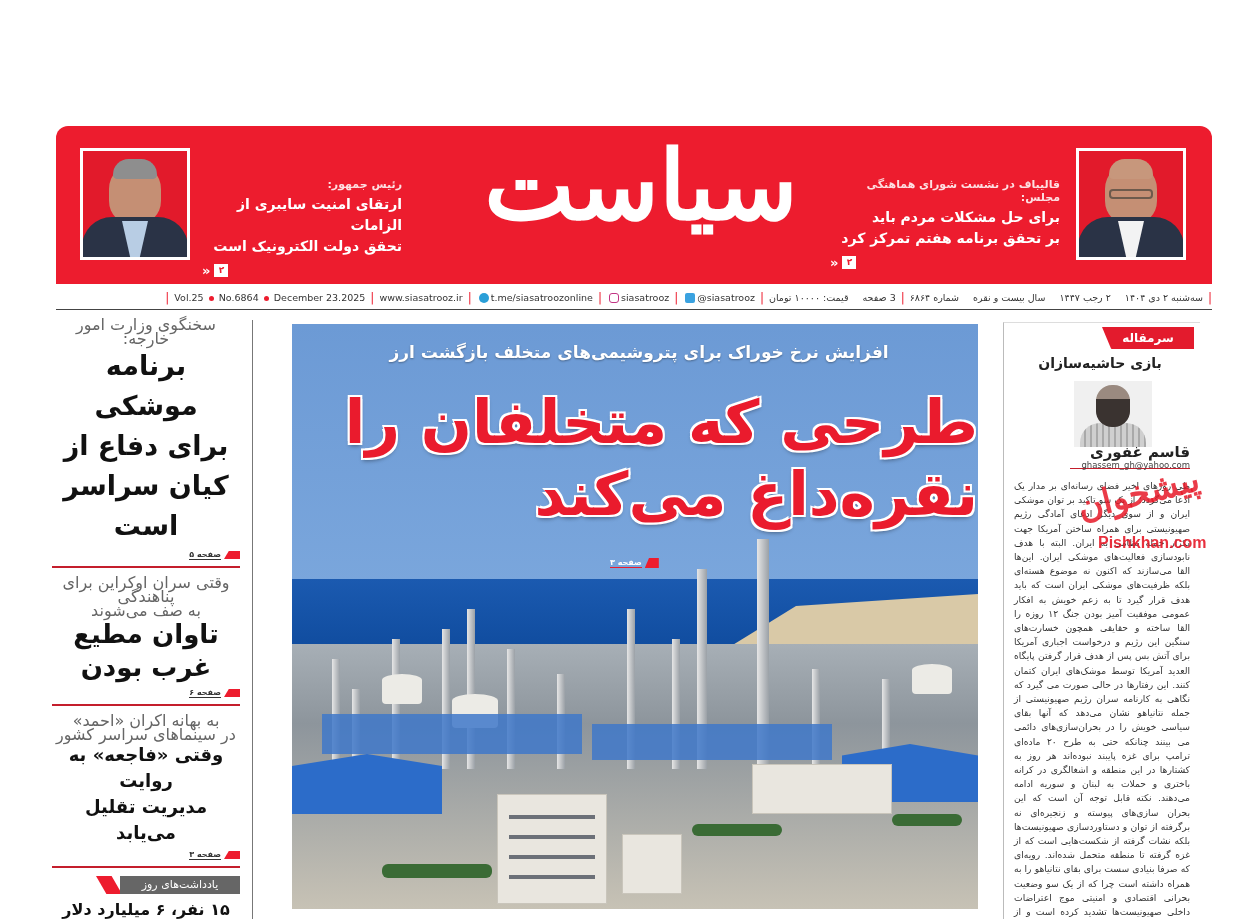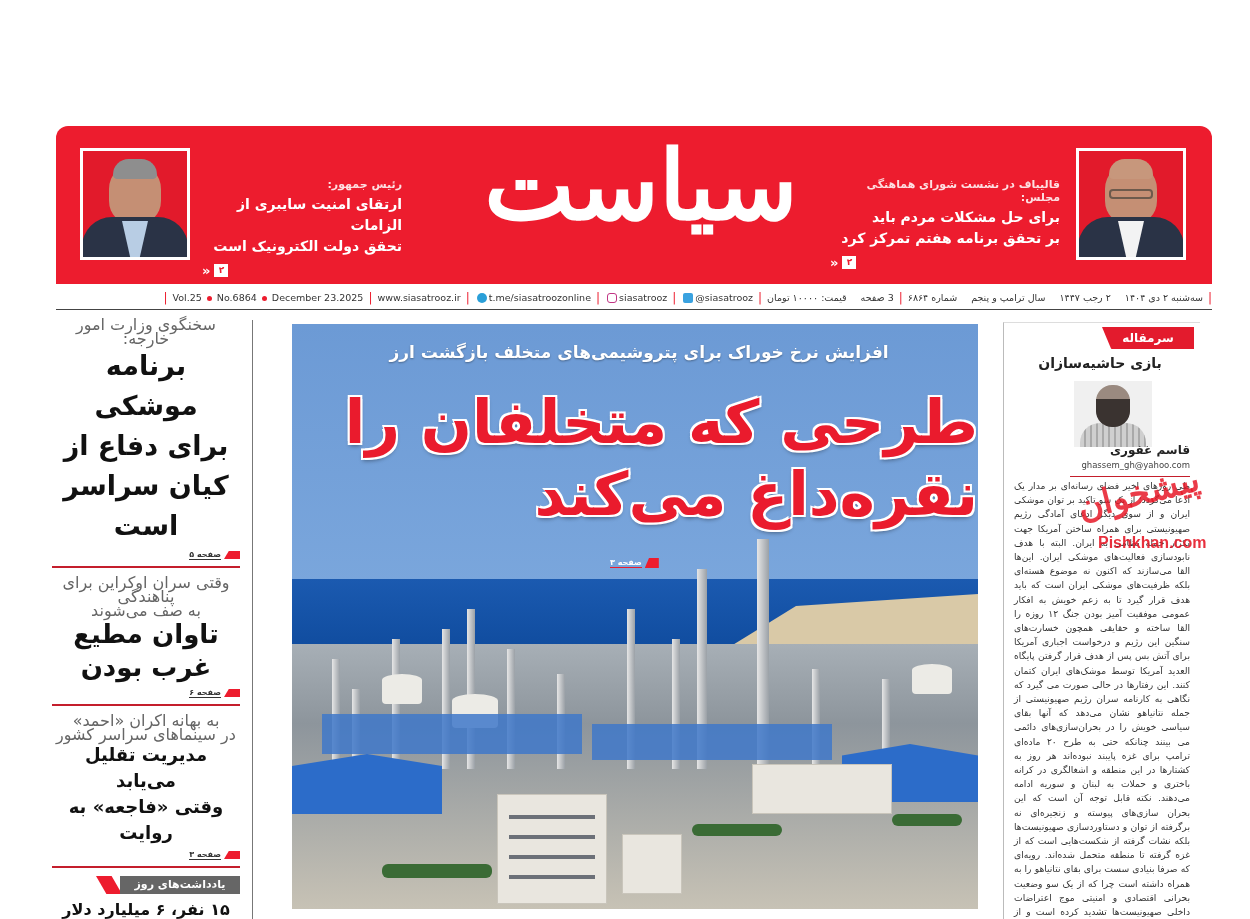--- a/index.html
+++ b/index.html
@@ -58,21 +58,21 @@
   .story .title { font-weight: bold; color: #111; }
   .story .title.xl { font-size: 27px; line-height: 40px; letter-spacing: -1px; }
   .story .title.lg { font-size: 26px; line-height: 33px; }
   .story .title.md { font-size: 18px; line-height: 26px; }
   .story .title.sm { font-size: 16px; line-height: 24px; }
   .page-ref { display: flex; align-items: center; justify-content: flex-start; gap: 3px; margin-top: 4px; direction: rtl; }
   .page-ref .lbl { font-size: 8px; font-weight: bold; color: #333; border-bottom: 1px solid #333; }
   .page-ref .mark { width: 16px; height: 8px; background: #ed1c2e; clip-path: polygon(30% 0, 100% 0, 100% 100%, 0 100%); }
 
   .notes-band { position: relative; height: 18px; margin-bottom: 4px; }
-  .notes-band .label { position: absolute; right: 0; top: 0; width: 120px; height: 18px; background: #666; color: #fff; font-size: 11px; font-weight: bold; line-height: 18px; text-align: center; }
+  .notes-band .label { position: absolute; right: 0; top: 0; width: 120px; height: 18px; background: #666; color: #fff; font-size: 11px; font-weight: normal; line-height: 18px; text-align: center; }
   .notes-band .red { position: absolute; right: 118px; top: 0; width: 26px; height: 18px; background: #ed1c2e; clip-path: polygon(0 0, 60% 0, 100% 100%, 40% 100%); }
 
   .lead { position: absolute; left: 292px; top: 324px; width: 686px; height: 585px; overflow: hidden; background: linear-gradient(#6a9bd6 0%, #76a4db 40%, #5b8fd0 48%); }
   .lead-sky { position: absolute; left: 0; top: 0; width: 100%; height: 260px; background: linear-gradient(180deg, #6c9ad5 0%, #7aa6dc 100%); }
   .sea { position: absolute; left: 0; top: 255px; width: 100%; height: 80px; background: linear-gradient(180deg, #1b5ab0 0%, #0e4a9c 100%); }
   .shore { position: absolute; right: 0; top: 270px; width: 260px; height: 60px; background: #d9c9a7; clip-path: polygon(30% 20%, 100% 0, 100% 100%, 0 100%); }
   .plant { position: absolute; left: 0; top: 320px; width: 100%; height: 265px; background: linear-gradient(180deg, #a7afb6 0%, #8d959c 30%, #c7c2b5 100%); }
   .tower { position: absolute; bottom: 140px; width: 8px; background: linear-gradient(90deg, #e6e6e6, #9aa0a6); }
   .tank { position: absolute; border-radius: 50% 50% 4px 4px / 20% 20% 4px 4px; background: #ecebe6; }
   .shed { position: absolute; background: #2c6cc9; clip-path: polygon(0 20%, 50% 0, 100% 20%, 100% 100%, 0 100%); }
@@ -87,21 +87,21 @@
   .lead-page .lbl { font-size: 8px; font-weight: bold; color: #fff; border-bottom: 1px solid #ed1c2e; }
   .lead-page .mark { width: 14px; height: 10px; background: #ed1c2e; clip-path: polygon(30% 0, 100% 0, 100% 100%, 0 100%); }
 
   .editorial { position: absolute; left: 1003px; top: 322px; width: 197px; height: 597px; border-left: 1px solid #bbb; border-top: 1px solid #ddd; direction: rtl; }
   .ed-tag { position: absolute; right: 6px; top: 4px; width: 92px; height: 22px; background: #e31b2d; color: #fff; font-size: 12px; font-weight: bold; text-align: center; line-height: 22px; border-radius: 0 0 0 10px; clip-path: polygon(0 0, 100% 0, 100% 100%, 10% 100%); }
   .ed-title { position: absolute; right: 10px; top: 32px; width: 180px; text-align: center; font-size: 14px; font-weight: bold; color: #222; }
   .ed-photo { position: absolute; left: 70px; top: 58px; width: 78px; height: 66px; background: #f0f0f0; overflow: hidden; }
   .ed-photo .h { position: absolute; left: 22px; top: 4px; width: 34px; height: 40px; border-radius: 16px; background: #9a8a80; }
   .ed-photo .b { position: absolute; left: 22px; top: 18px; width: 34px; height: 28px; border-radius: 0 0 16px 16px; background: #3a3330; }
   .ed-photo .s { position: absolute; left: 6px; top: 42px; width: 66px; height: 30px; border-radius: 20px 20px 0 0; background: repeating-linear-gradient(90deg, #cfcfcf 0 4px, #a9a9a9 4px 6px); }
-  .ed-author { position: absolute; right: 10px; top: 120px; width: 120px; border-bottom: 1px solid #c41e2c; font-size: 12px; font-weight: bold; color: #222; text-align: right; padding-bottom: 19px; }
+  .ed-author { position: absolute; right: 10px; top: 120px; width: 120px; border-bottom: 1px solid #c41e2c; font-size: 15px; font-weight: bold; color: #222; text-align: right; padding-bottom: 7px; }
   .ed-email { position: absolute; right: 10px; top: 137px; width: 130px; font-size: 8.5px; color: #444; text-align: right; direction: ltr; }
   .ed-body { position: absolute; right: 10px; top: 156px; width: 176px; font-size: 9.2px; line-height: 14.2px; color: #333; text-align: justify; text-align-last: right; }
   .watermark { position: absolute; left: 1100px; top: 470px; width: 100px; direction: rtl; pointer-events: none; }
   .watermark .fa { font-family: "DejaVu Serif", serif; font-size: 34px; color: rgba(230,25,40,.85); transform: rotate(-14deg); font-weight: bold; }
   .watermark .en { position: absolute; left: -2px; top: 64px; font-family: "Liberation Sans", sans-serif; font-weight: bold; font-size: 16px; color: rgba(230,25,40,.9); direction: ltr; }
 </style>
 </head>
 <body>
 
 <div class="masthead">
@@ -155,21 +155,21 @@
     </div>
   </div>
 </div>
 
 <div class="infobar">
   <span class="sep">|</span>
   <span>سه‌شنبه ۲ دی ۱۴۰۴</span>
   <span class="dot"></span>
   <span>۲ رجب ۱۴۴۷</span>
   <span class="dot"></span>
-  <span>سال ترامپ و پنجم</span>
+  <span>سال بیست و نقره</span>
   <span class="dot"></span>
   <span>شماره ۶۸۶۴</span>
   <span class="sep">|</span>
   <span>3 صفحه</span>
   <span class="dot"></span>
   <span>قیمت: ۱۰۰۰۰ تومان</span>
   <span class="sep">|</span>
   <span style="direction:ltr"><span class="social-icon tw"></span><span>@siasatrooz</span></span>
   <span class="sep">|</span>
   <span style="direction:ltr"><span class="social-icon ig"></span><span>siasatrooz</span></span>
@@ -217,22 +217,22 @@
       <span class="lbl">صفحه ۶</span>
     </div>
   </div>
 
   <div class="story">
     <div class="kicker">
       <div>به بهانه اکران «احمد»</div>
       <div>در سینماهای سراسر کشور</div>
     </div>
     <div class="title md">
+      <div>وقتی «فاجعه» به روایت</div>
       <div>مدیریت تقلیل می‌یابد</div>
-      <div>وقتی «فاجعه» به روایت</div>
     </div>
     <div class="page-ref">
       <span class="mark"></span>
       <span class="lbl">صفحه ۳</span>
     </div>
   </div>
 
   <div class="notes-band">
     <span class="red"></span>
     <span class="label">یادداشت‌های روز</span>

